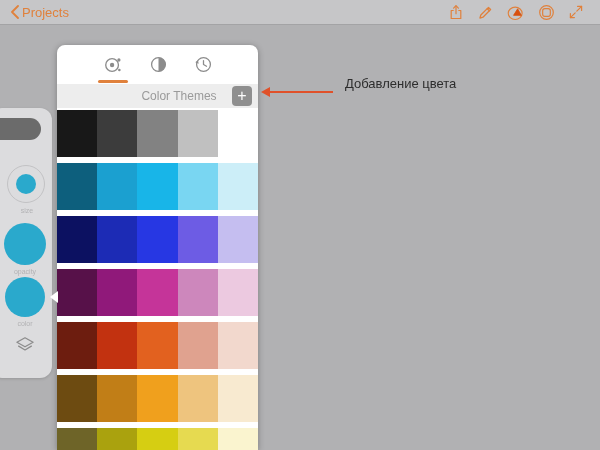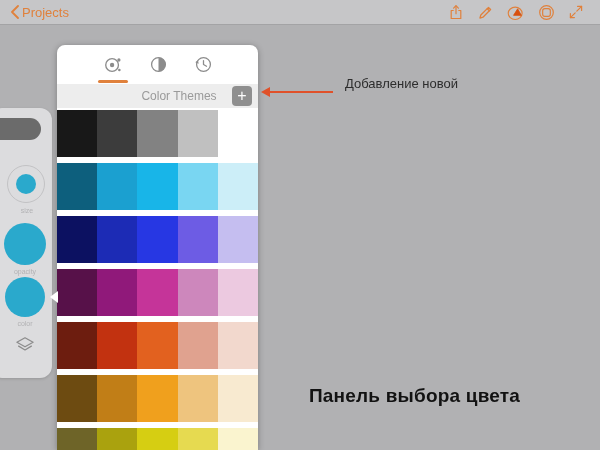--- a/index.html
+++ b/index.html
@@ -226,17 +226,16 @@
           <div class="swatch" style="background: rgb(214, 206, 18);"></div>
           <div class="swatch" style="background: rgb(230, 218, 80);"></div>
           <div class="swatch" style="background: rgb(250, 244, 207);"></div>
         </div>
       </div>
   </div>
 
   <div class="anno-arrow-head"></div>
   <div class="anno-arrow-line"></div>
   <div class="anno-add">
-    <div>Добавление новой</div>
-  </div>
-  <div class="caption">Панель выбора цвета</div>
+    <div>Добавление цвета</div>
+  </div>
 
 </div>
 
 </body></html>

